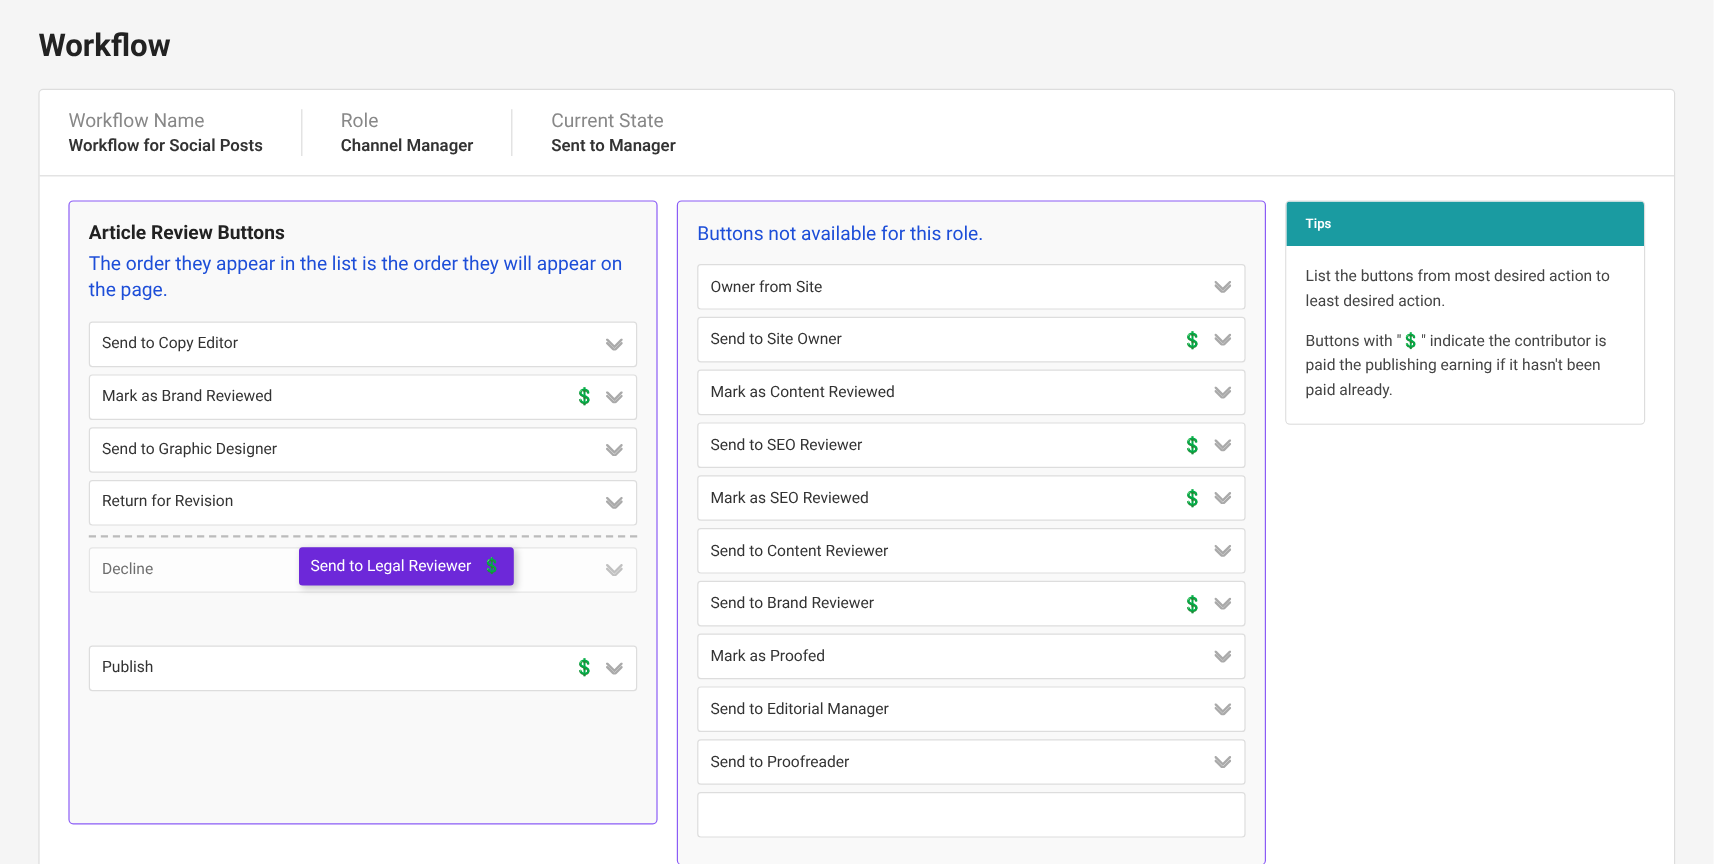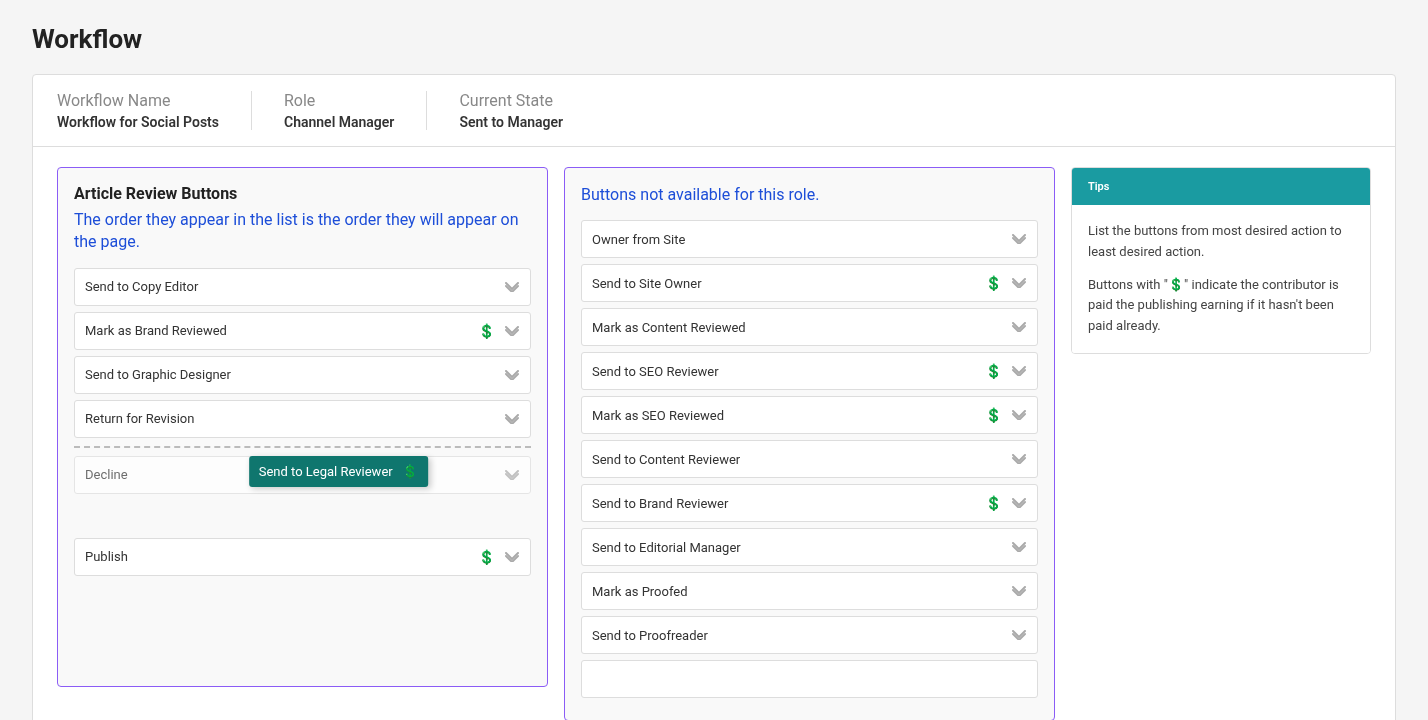--- a/index.html
+++ b/index.html
@@ -113,21 +113,21 @@
       align-items: center;
       justify-content: center;
       color: #aaa;
     }
     .dashed-divider {
       border: none;
       border-top: 2px dashed #bbb;
       margin: 8px 0;
     }
     .drag-ghost {
-      background: #0f766e;
+      background: #6d28d9;
       color: #fff;
       border-radius: 3px;
       padding: 8px 10px;
       font-size: 13px;
       position: absolute;
       left: 50%;
       transform: translateX(-30%);
       top: 0;
       z-index: 10;
       white-space: nowrap;
@@ -368,33 +368,33 @@
             <span class="chevron-icon">
               <svg width="14" height="10" viewBox="0 0 14 10">
                   <path d="M1 1l6 6 6-6" stroke="#aaa" stroke-width="2" fill="none" stroke-linecap="round"></path>
                   <path d="M1 4l6 6 6-6" stroke="#aaa" stroke-width="2" fill="none" stroke-linecap="round"></path>
                 </svg>
             </span>
           </span>
         </div>
 
         <div class="btn-row">
+          <span class="btn-row-label">Mark as Proofed</span>
+          <span class="btn-row-icons">
+            <span class="chevron-icon">
+              <svg width="14" height="10" viewBox="0 0 14 10">
+                  <path d="M1 1l6 6 6-6" stroke="#aaa" stroke-width="2" fill="none" stroke-linecap="round"></path>
+                  <path d="M1 4l6 6 6-6" stroke="#aaa" stroke-width="2" fill="none" stroke-linecap="round"></path>
+                </svg>
+            </span>
+          </span>
+        </div>
+
+        <div class="btn-row">
           <span class="btn-row-label">Send to Editorial Manager</span>
-          <span class="btn-row-icons">
-            <span class="chevron-icon">
-              <svg width="14" height="10" viewBox="0 0 14 10">
-                  <path d="M1 1l6 6 6-6" stroke="#aaa" stroke-width="2" fill="none" stroke-linecap="round"></path>
-                  <path d="M1 4l6 6 6-6" stroke="#aaa" stroke-width="2" fill="none" stroke-linecap="round"></path>
-                </svg>
-            </span>
-          </span>
-        </div>
-
-        <div class="btn-row">
-          <span class="btn-row-label">Mark as Proofed</span>
           <span class="btn-row-icons">
             <span class="chevron-icon">
               <svg width="14" height="10" viewBox="0 0 14 10">
                   <path d="M1 1l6 6 6-6" stroke="#aaa" stroke-width="2" fill="none" stroke-linecap="round"></path>
                   <path d="M1 4l6 6 6-6" stroke="#aaa" stroke-width="2" fill="none" stroke-linecap="round"></path>
                 </svg>
             </span>
           </span>
         </div>
 

